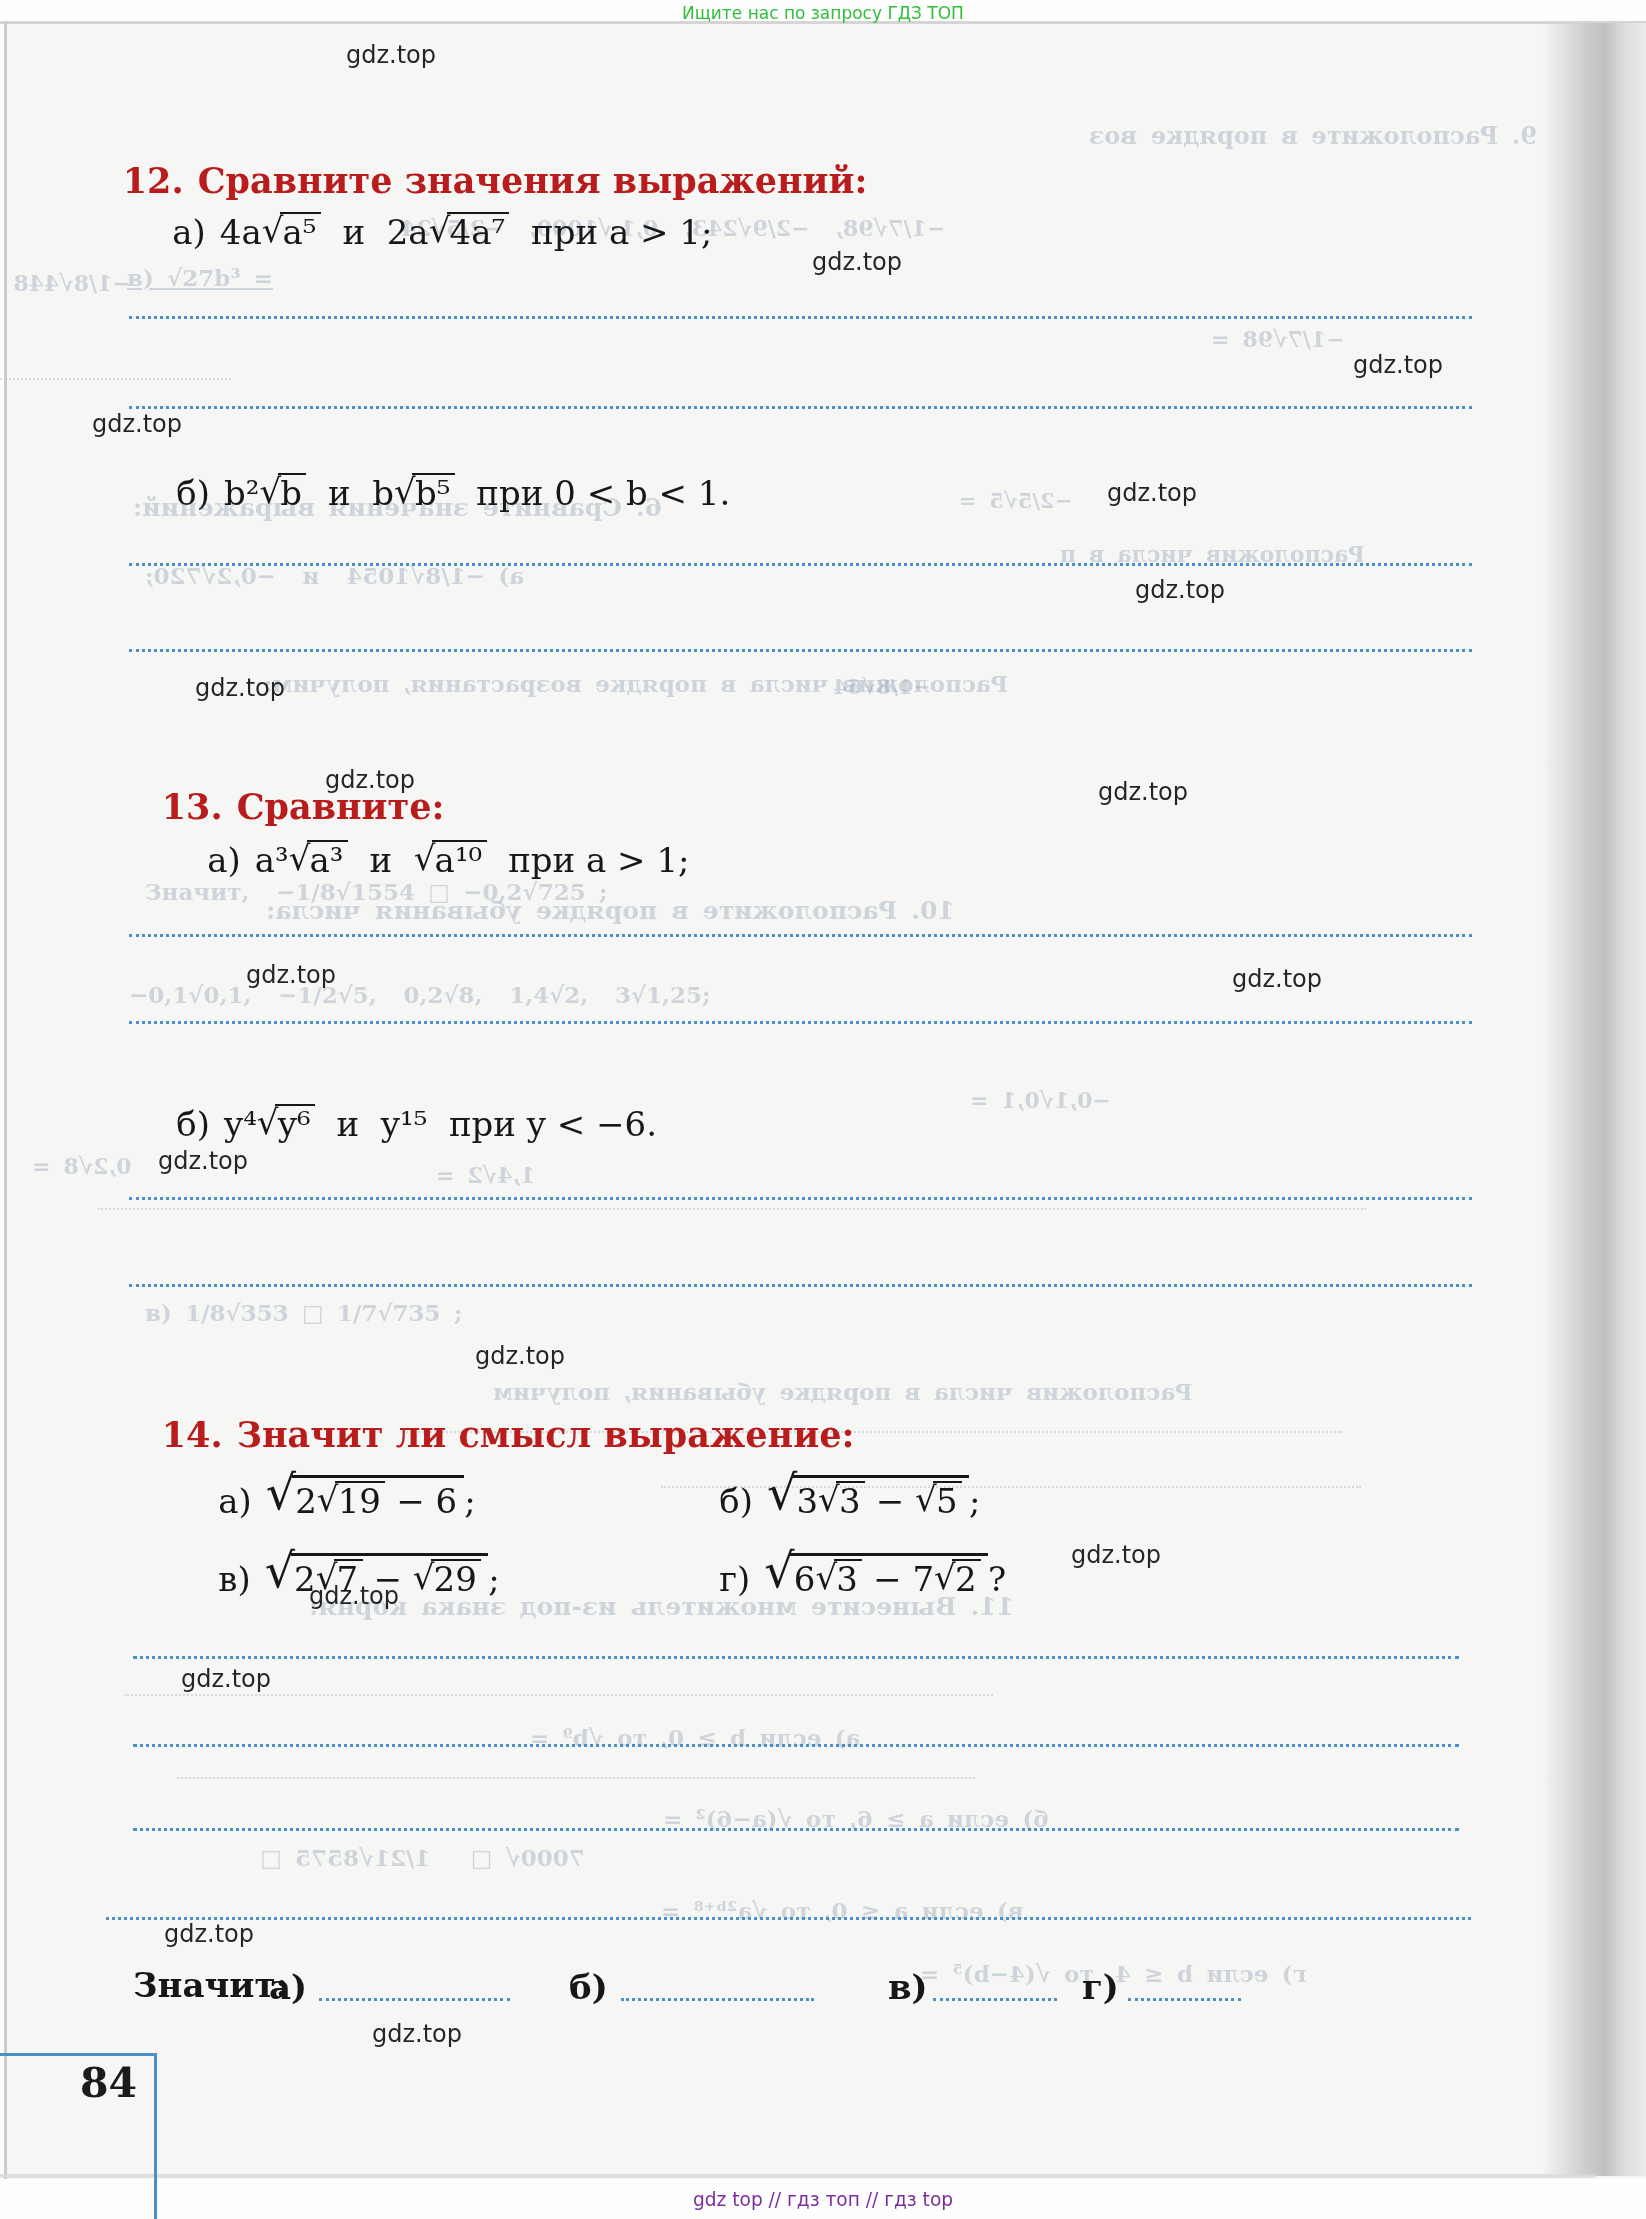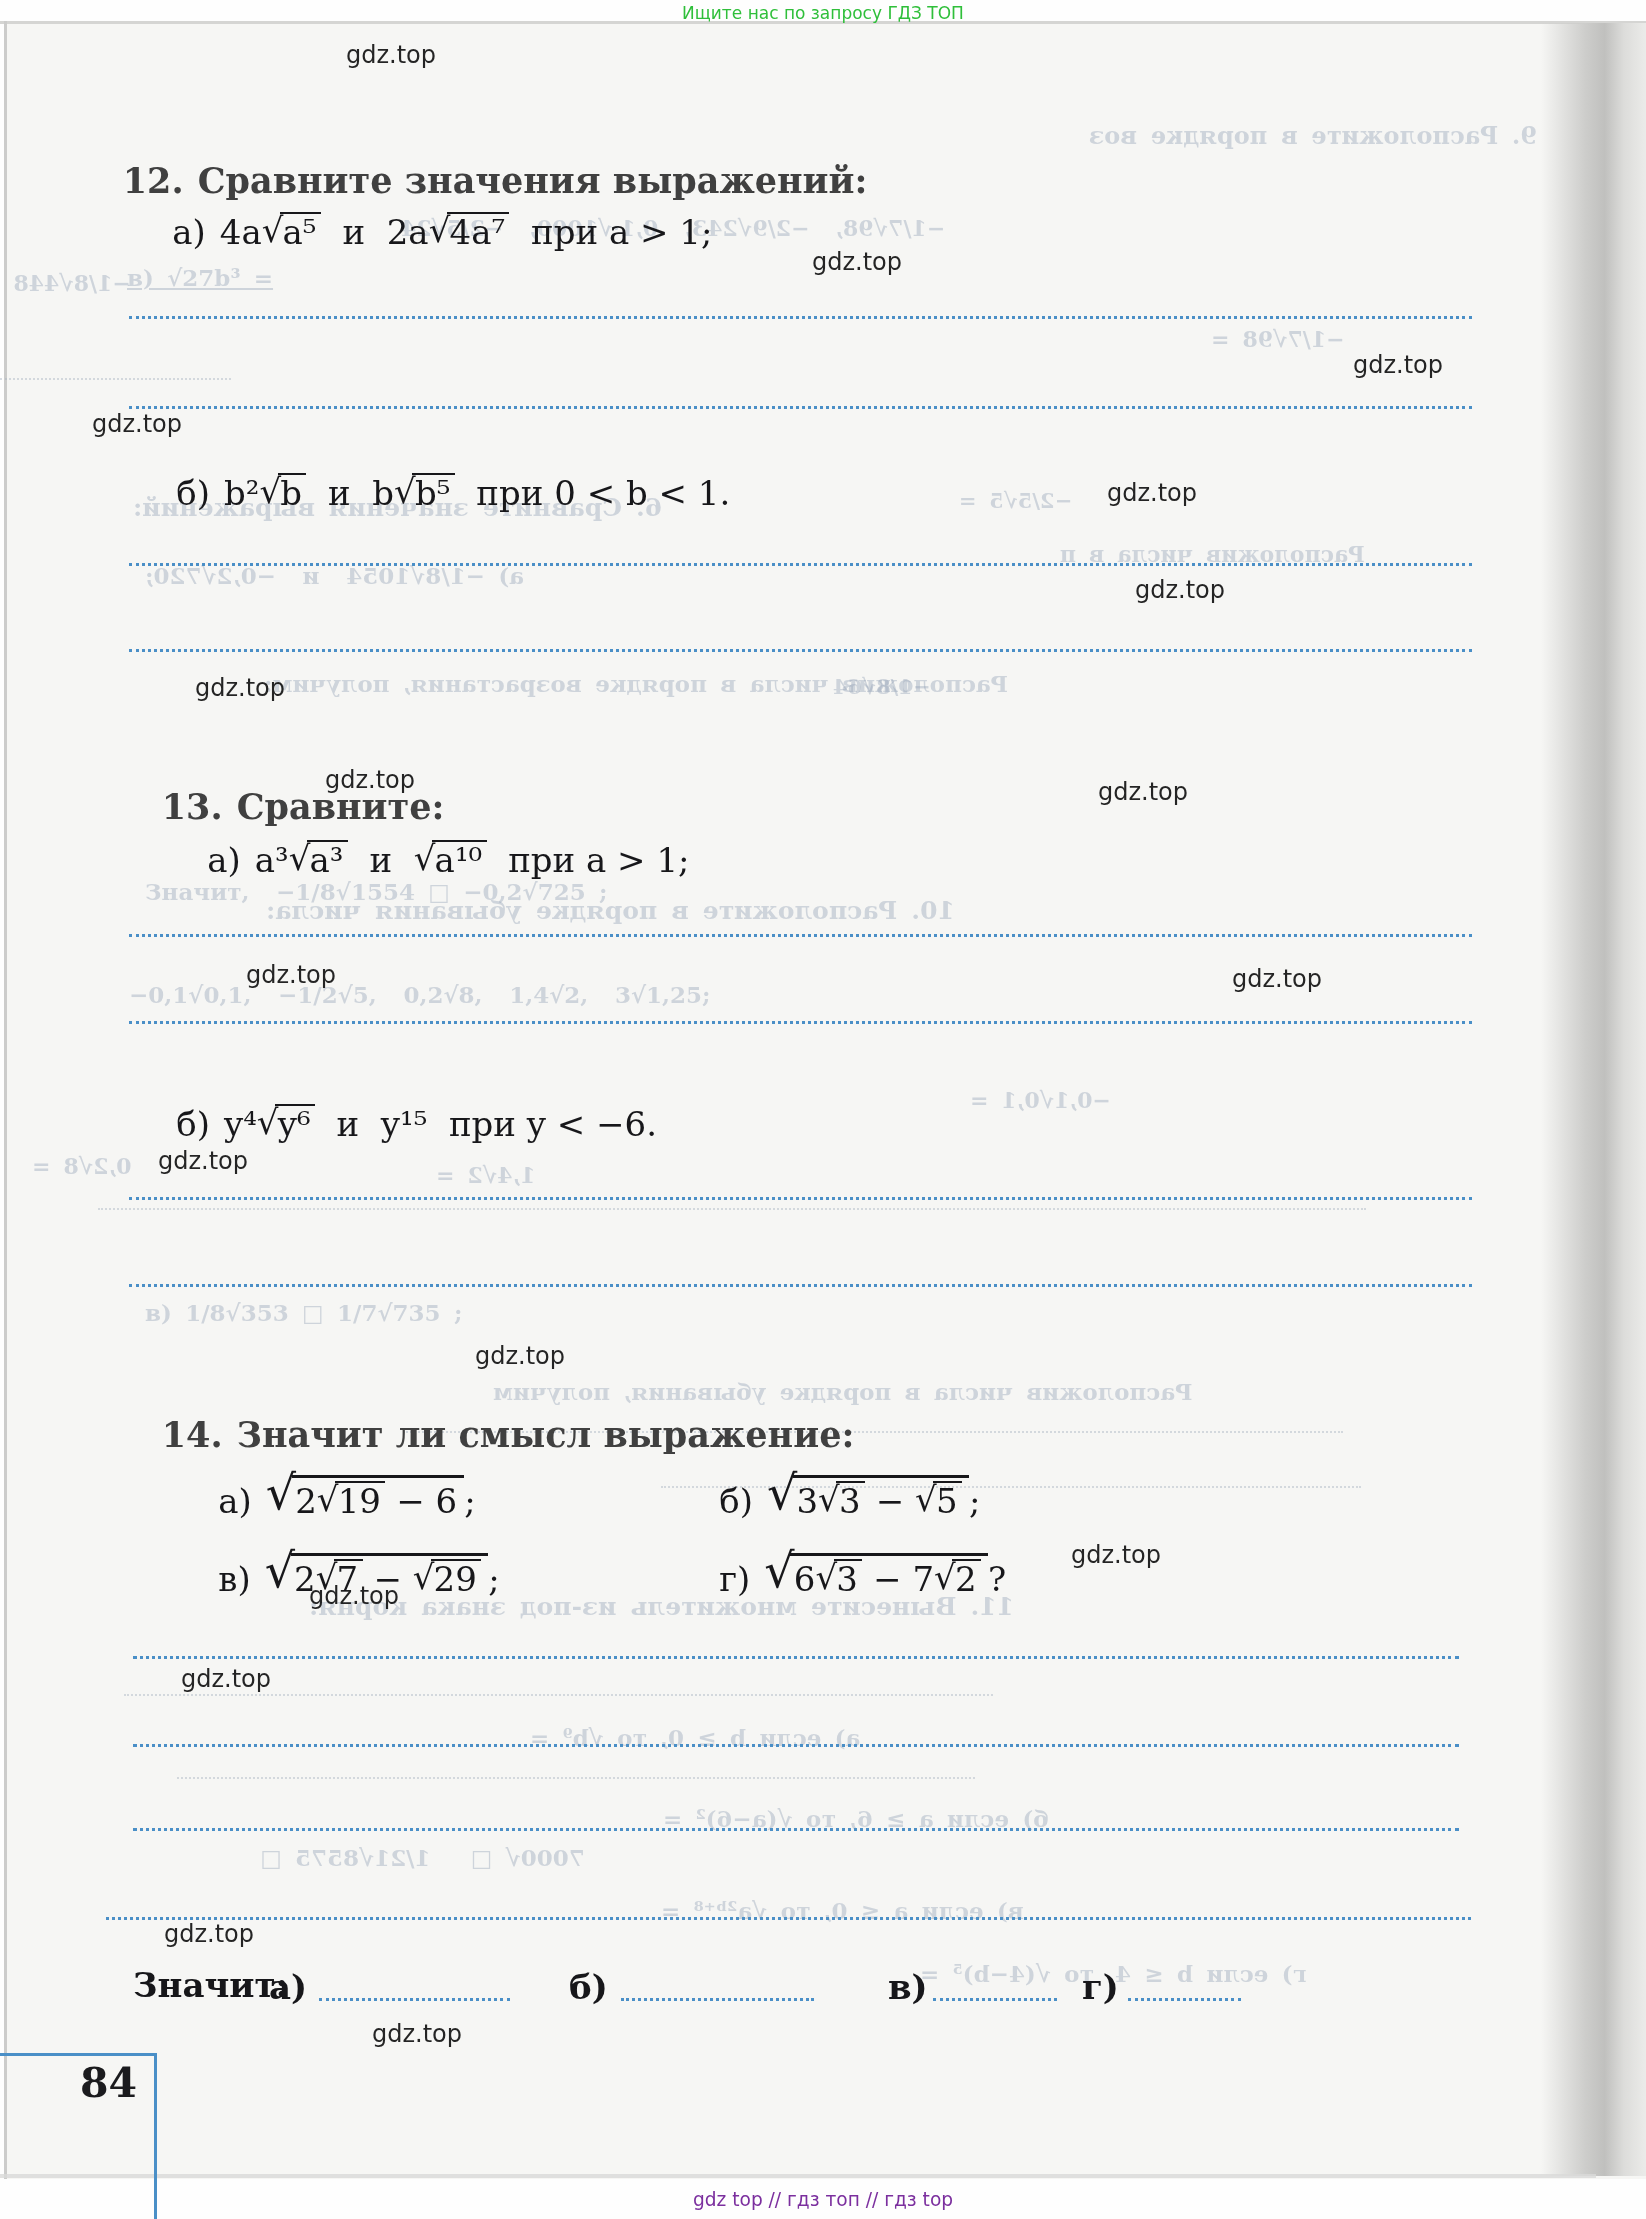--- a/index.html
+++ b/index.html
@@ -15,21 +15,21 @@
            font-family:"DejaVu Sans","Liberation Sans",sans-serif;font-size:17px;color:#2fbf3a;white-space:nowrap;}
   .footnote{position:absolute;top:2189px;left:823px;transform:translateX(-50%);
            font-family:"DejaVu Sans","Liberation Sans",sans-serif;font-size:18.6px;color:#7b2f9e;white-space:nowrap;}
   .wm{position:absolute;font-family:"DejaVu Sans","Liberation Sans",sans-serif;font-size:24px;
       color:#131313;opacity:.92;white-space:nowrap;}
   .bleed{position:absolute;display:inline-block;color:#94a2b6;opacity:.4;font-weight:700;
          white-space:pre;word-spacing:5.3px;}
   .bleed.mir{transform:scaleX(-1);}
   .dline{position:absolute;height:0;border-top:3.5px dotted #4a8fc7;}
   .gline{position:absolute;height:0;border-top:2.7px dotted #a9b4c2;opacity:.45;}
-  .phead{position:absolute;font-weight:700;font-size:35px;color:#404040;white-space:pre;}
+  .phead{position:absolute;font-weight:700;font-size:35px;color:#b91c1c;white-space:pre;}
   .phead .pnum{margin-right:14px;}
   .prow{position:absolute;font-weight:400;font-size:34px;color:#17171a;white-space:pre;line-height:1.25;}
   .prow .lbl{margin-right:14px;}
   .t{white-space:pre;}
   .sq{white-space:nowrap;display:inline-block;}
   .sg{display:inline-block;transform:translateY(-1.8px);margin-right:-3.5px;}
   .bar{display:inline-block;border-top:2.7px solid #17171a;padding:0.9px 4.4px 0 2.7px;line-height:1.05;}
   .outer > .sg{font-size:1.4em;transform:translateY(-4.4px);margin-right:-4.4px;}
   .outer > .bar{border-top:3.5px solid #17171a;padding:2.7px 7px 0 3.5px;text-align:right;}
   .ansrow-label{position:absolute;font-weight:700;font-size:34px;color:#17171a;}

